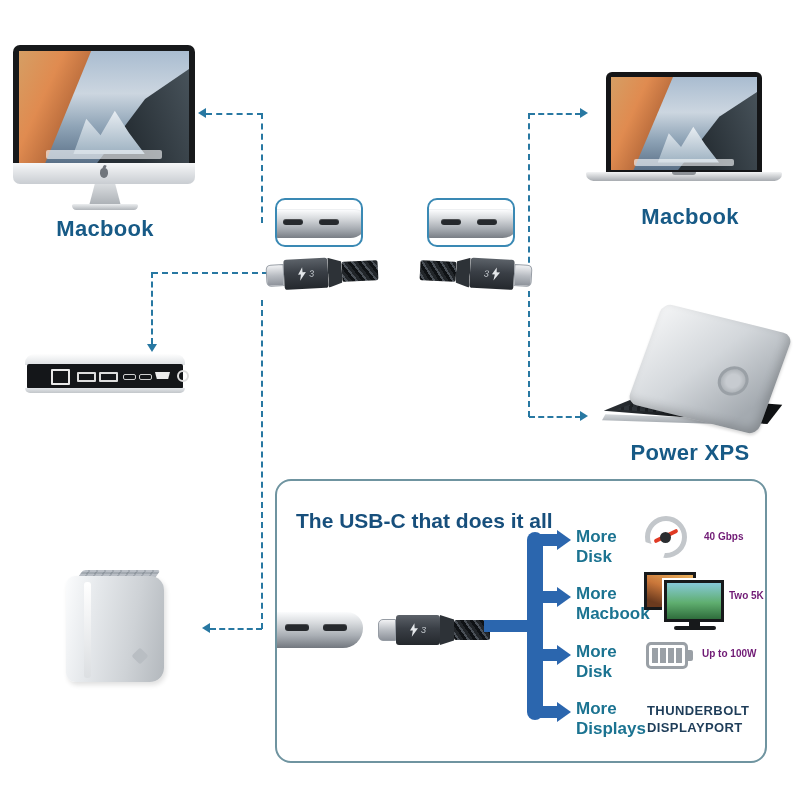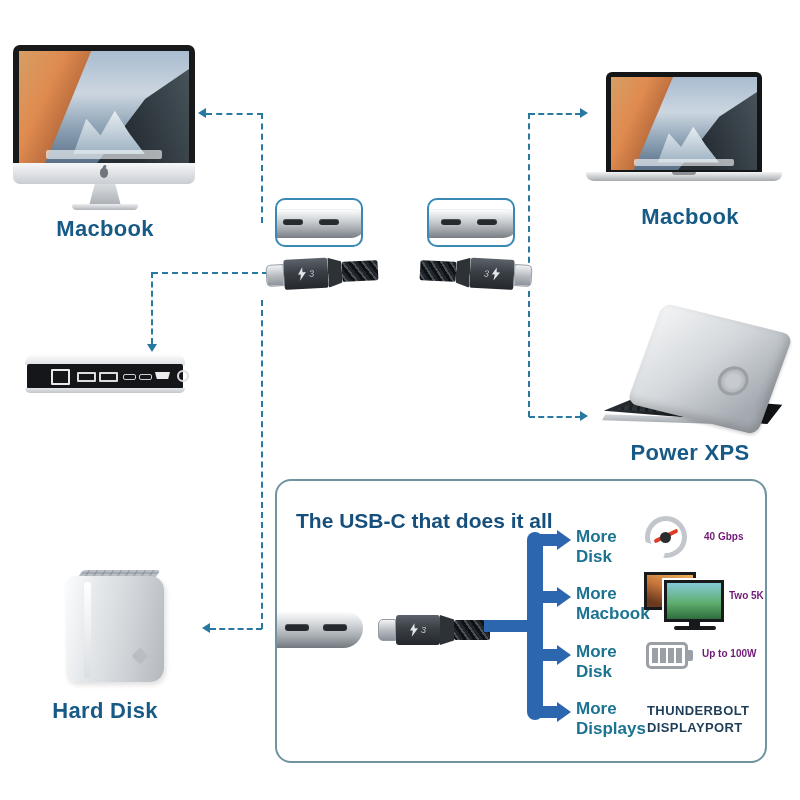--- a/index.html
+++ b/index.html
@@ -242,21 +242,20 @@
     </div>
   </div>
   <div class="devlabel" style="left:610px;top:440px;width:160px;">Power XPS</div>
 
   <div>
     <div class="hdd-top"></div>
     <div class="hdd-body"></div>
     <div class="hdd-groove"></div>
     <div class="hdd-badge"></div>
   </div>
-  <div class="devlabel" style="left:25px;top:698px;width:160px;">Hard Disk</div>
 
   <div class="portbox" style="left:275px;top:198px;">
     <div class="edge">
       <div class="cport" style="left:12px;top:9px;"></div>
       <div class="cport" style="left:48px;top:9px;"></div>
     </div>
   </div>
   <div class="portbox" style="left:427px;top:198px;">
     <div class="edge">
       <div class="cport" style="left:18px;top:9px;"></div>

